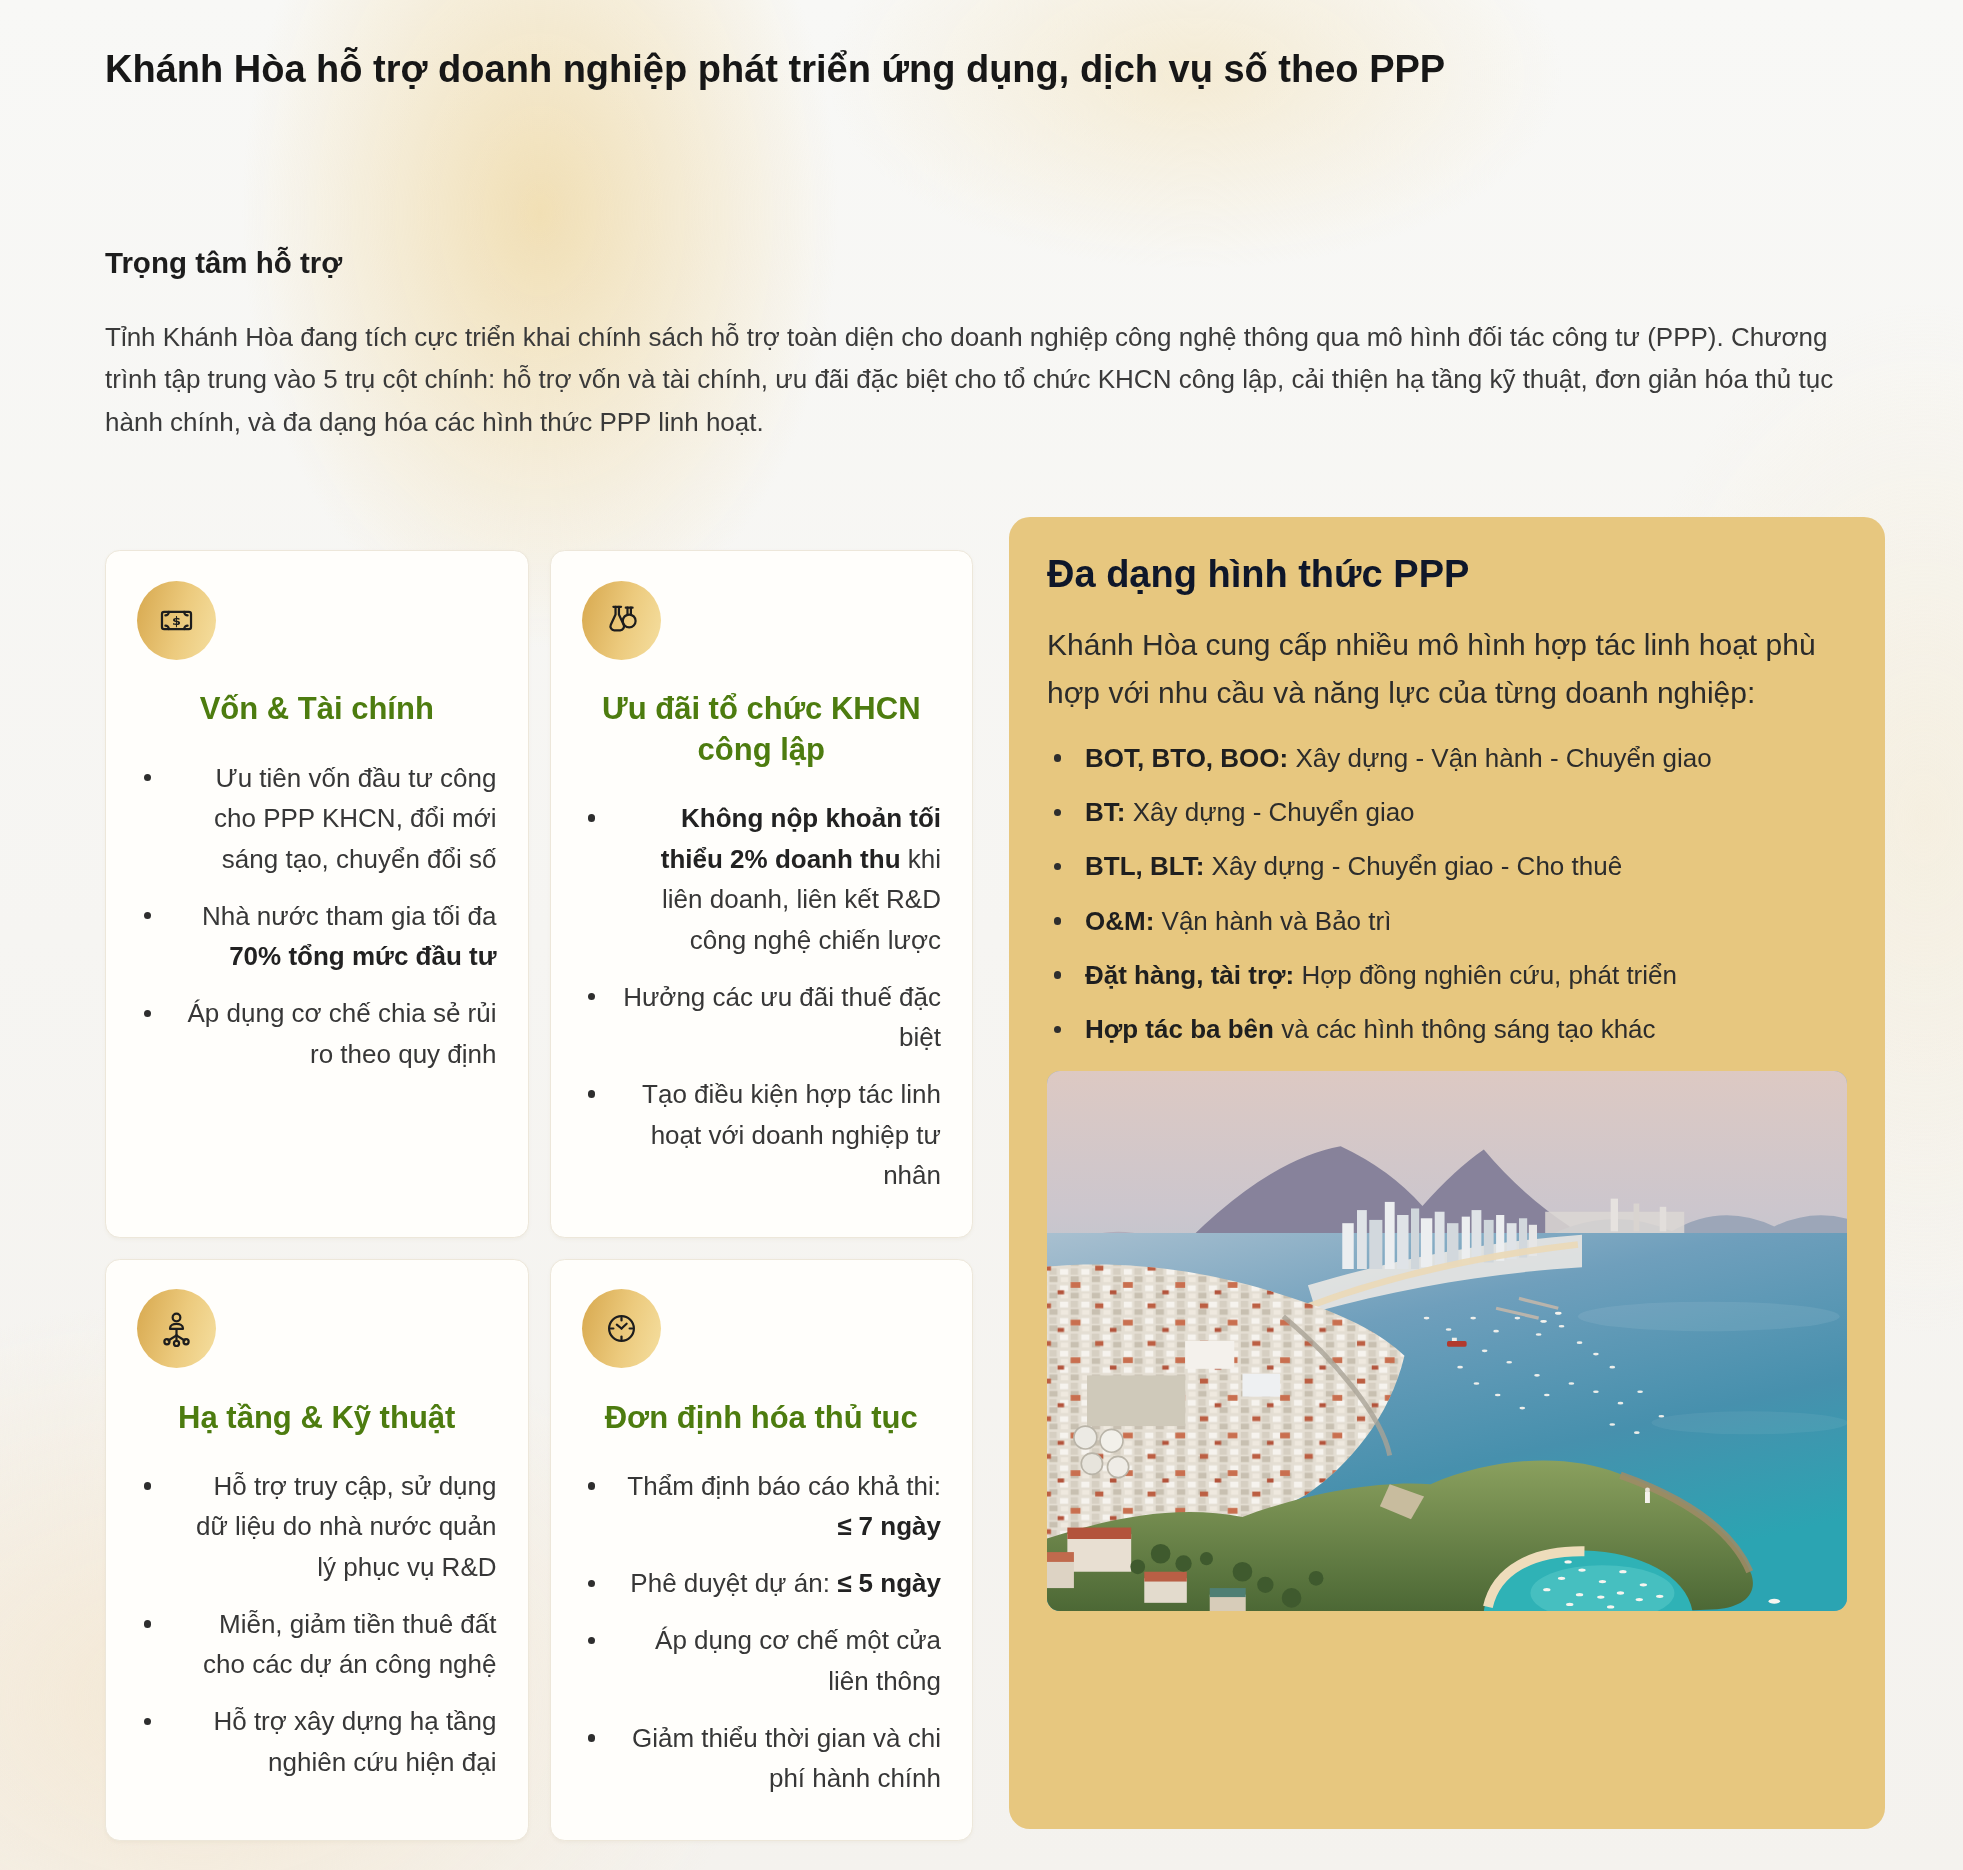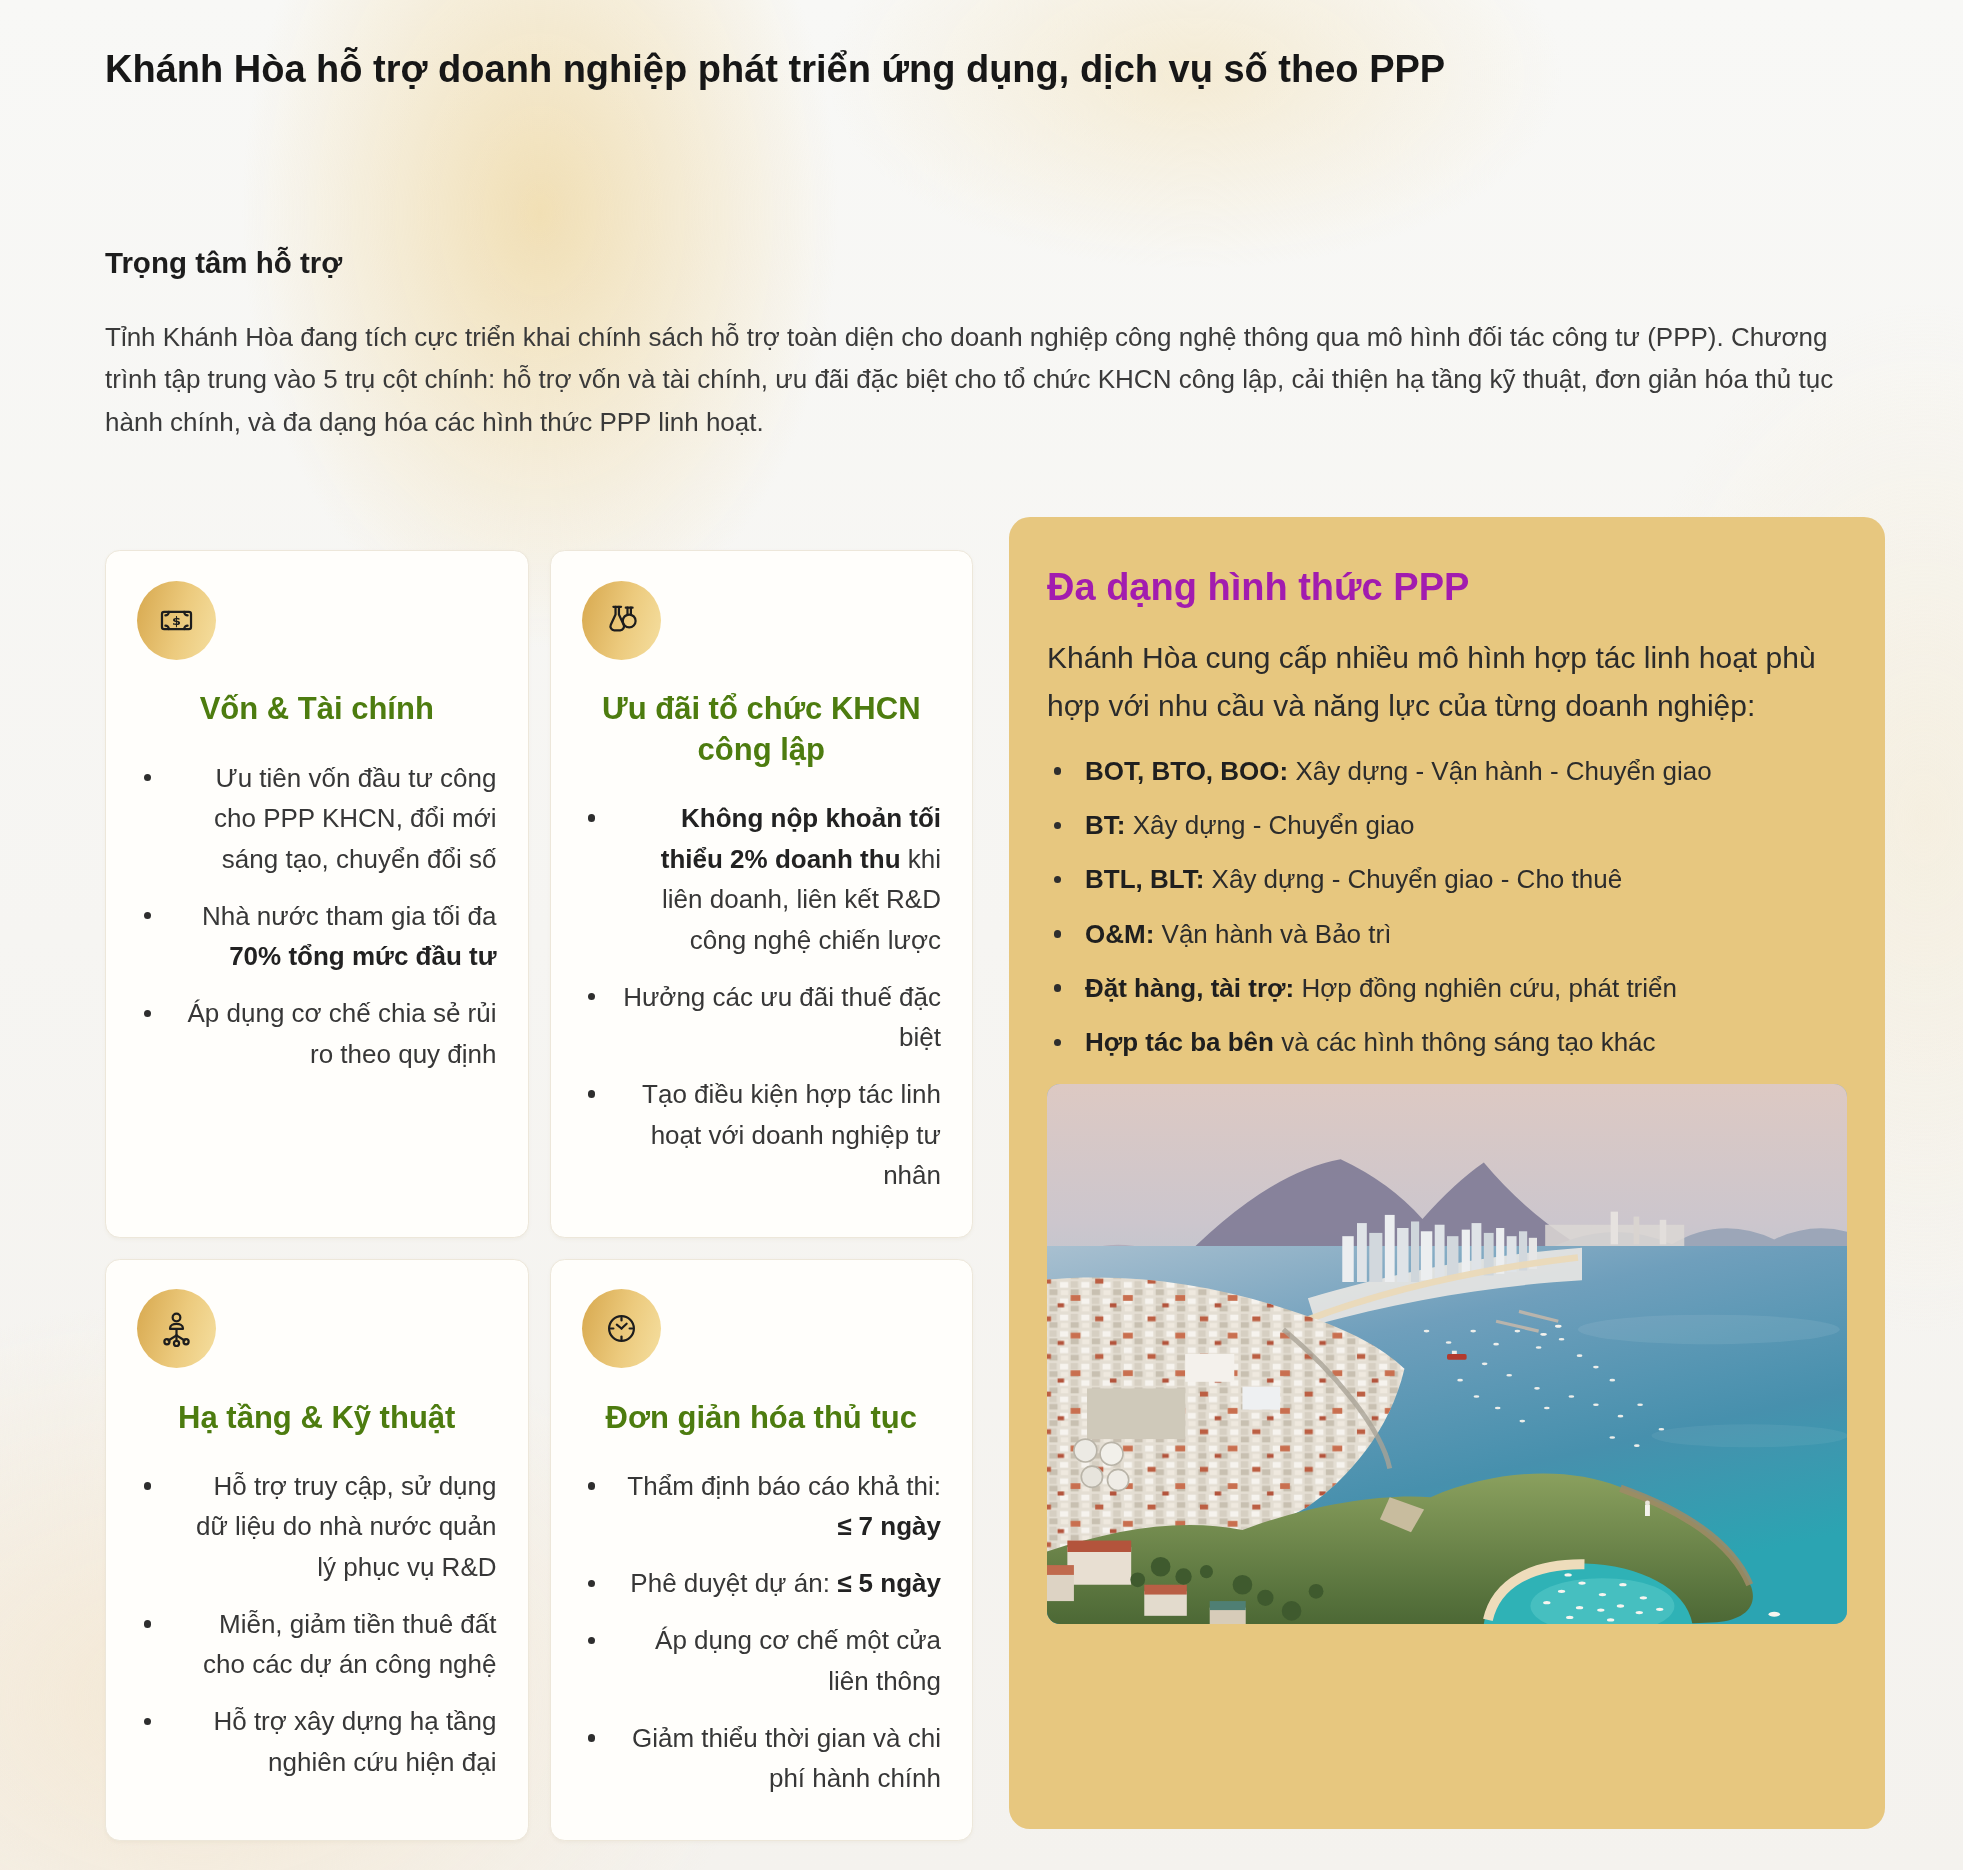--- a/index.html
+++ b/index.html
@@ -34,21 +34,21 @@
   .icon-circle svg { width:41px; height:41px; stroke:#1d1d1d; stroke-width:2.6; fill:none; stroke-linecap:round; stroke-linejoin:round; }
   .card h3 { font-size:31px; line-height:1.3; margin:29.5px 0 0; font-weight:bold; color:#4d7c0f;text-align:center; }
   .card ul { margin:28px 0 0; padding:0; list-style:none;text-align:right; }
   .card li { position:relative; padding-left:41px; font-size:26px; line-height:1.56; color:#373737; margin-bottom:16.4px; }
   .card li::before, .panel li::before {
     content:""; position:absolute; left:6.5px; top:16.4px; width:7.4px; height:7.4px; border-radius:50%; background:#2e2e2e;
   }
   li strong { font-weight:bold; color:#222; }
 
   .panel { flex:1; background:#e7c77f; border-radius:21px; padding:33px 38px; min-height:1312px; }
-  .panel h2 { font-size:38px; margin:16px 0 0; font-weight:bold; color:#a21caf; }
+  .panel h2 { font-size:38px; margin:3px 0 0; font-weight:bold; color:#0f172a; }
   .panel p.panel-intro { margin:24.5px 0 0; font-size:30px; line-height:1.6; color:#2b2b2b; }
   .panel ul { margin:21px 0 0; padding:0; list-style:none; }
   .panel li { position:relative; padding-left:38px; font-size:26px; line-height:1.55; color:#2c2c2c; margin-bottom:14px; }
   .panel li strong { color:#1f1f1f; }
   .photo { margin-top:21px; height:540px; border-radius:13px; overflow:hidden; background:#7da6c0; }
   .photo svg { width:100%; height:100%; display:block; }
 </style>
 </head>
 <body>
 
@@ -129,21 +129,21 @@
           <svg viewBox="0 0 48 48">
             <circle cx="24" cy="24" r="14.5"></circle>
             <path d="M24 11.5 v3"></path>
             <path d="M24 33.5 v3"></path>
             <path d="M11.5 24 h3"></path>
             <path d="M33.5 24 h3"></path>
             <path d="M24 24 L18.5 19.5"></path>
             <path d="M24 24 L30 18.5"></path>
           </svg>
         </div>
-        <h3>Đơn giản hóa thủ tục</h3>
+        <h3>Đơn định hóa thủ tục</h3>
         <ul>
             <li><span>Thẩm định báo cáo khả thi: </span><strong>≤ 7 ngày</strong></li>
             <li><span>Phê duyệt dự án: </span><strong>≤ 5 ngày</strong></li>
             <li><span>Áp dụng cơ chế một cửa liên thông</span></li>
             <li><span>Giảm thiểu thời gian và chi phí hành chính</span></li>
           </ul>
       </div>
 
     </div>
 

